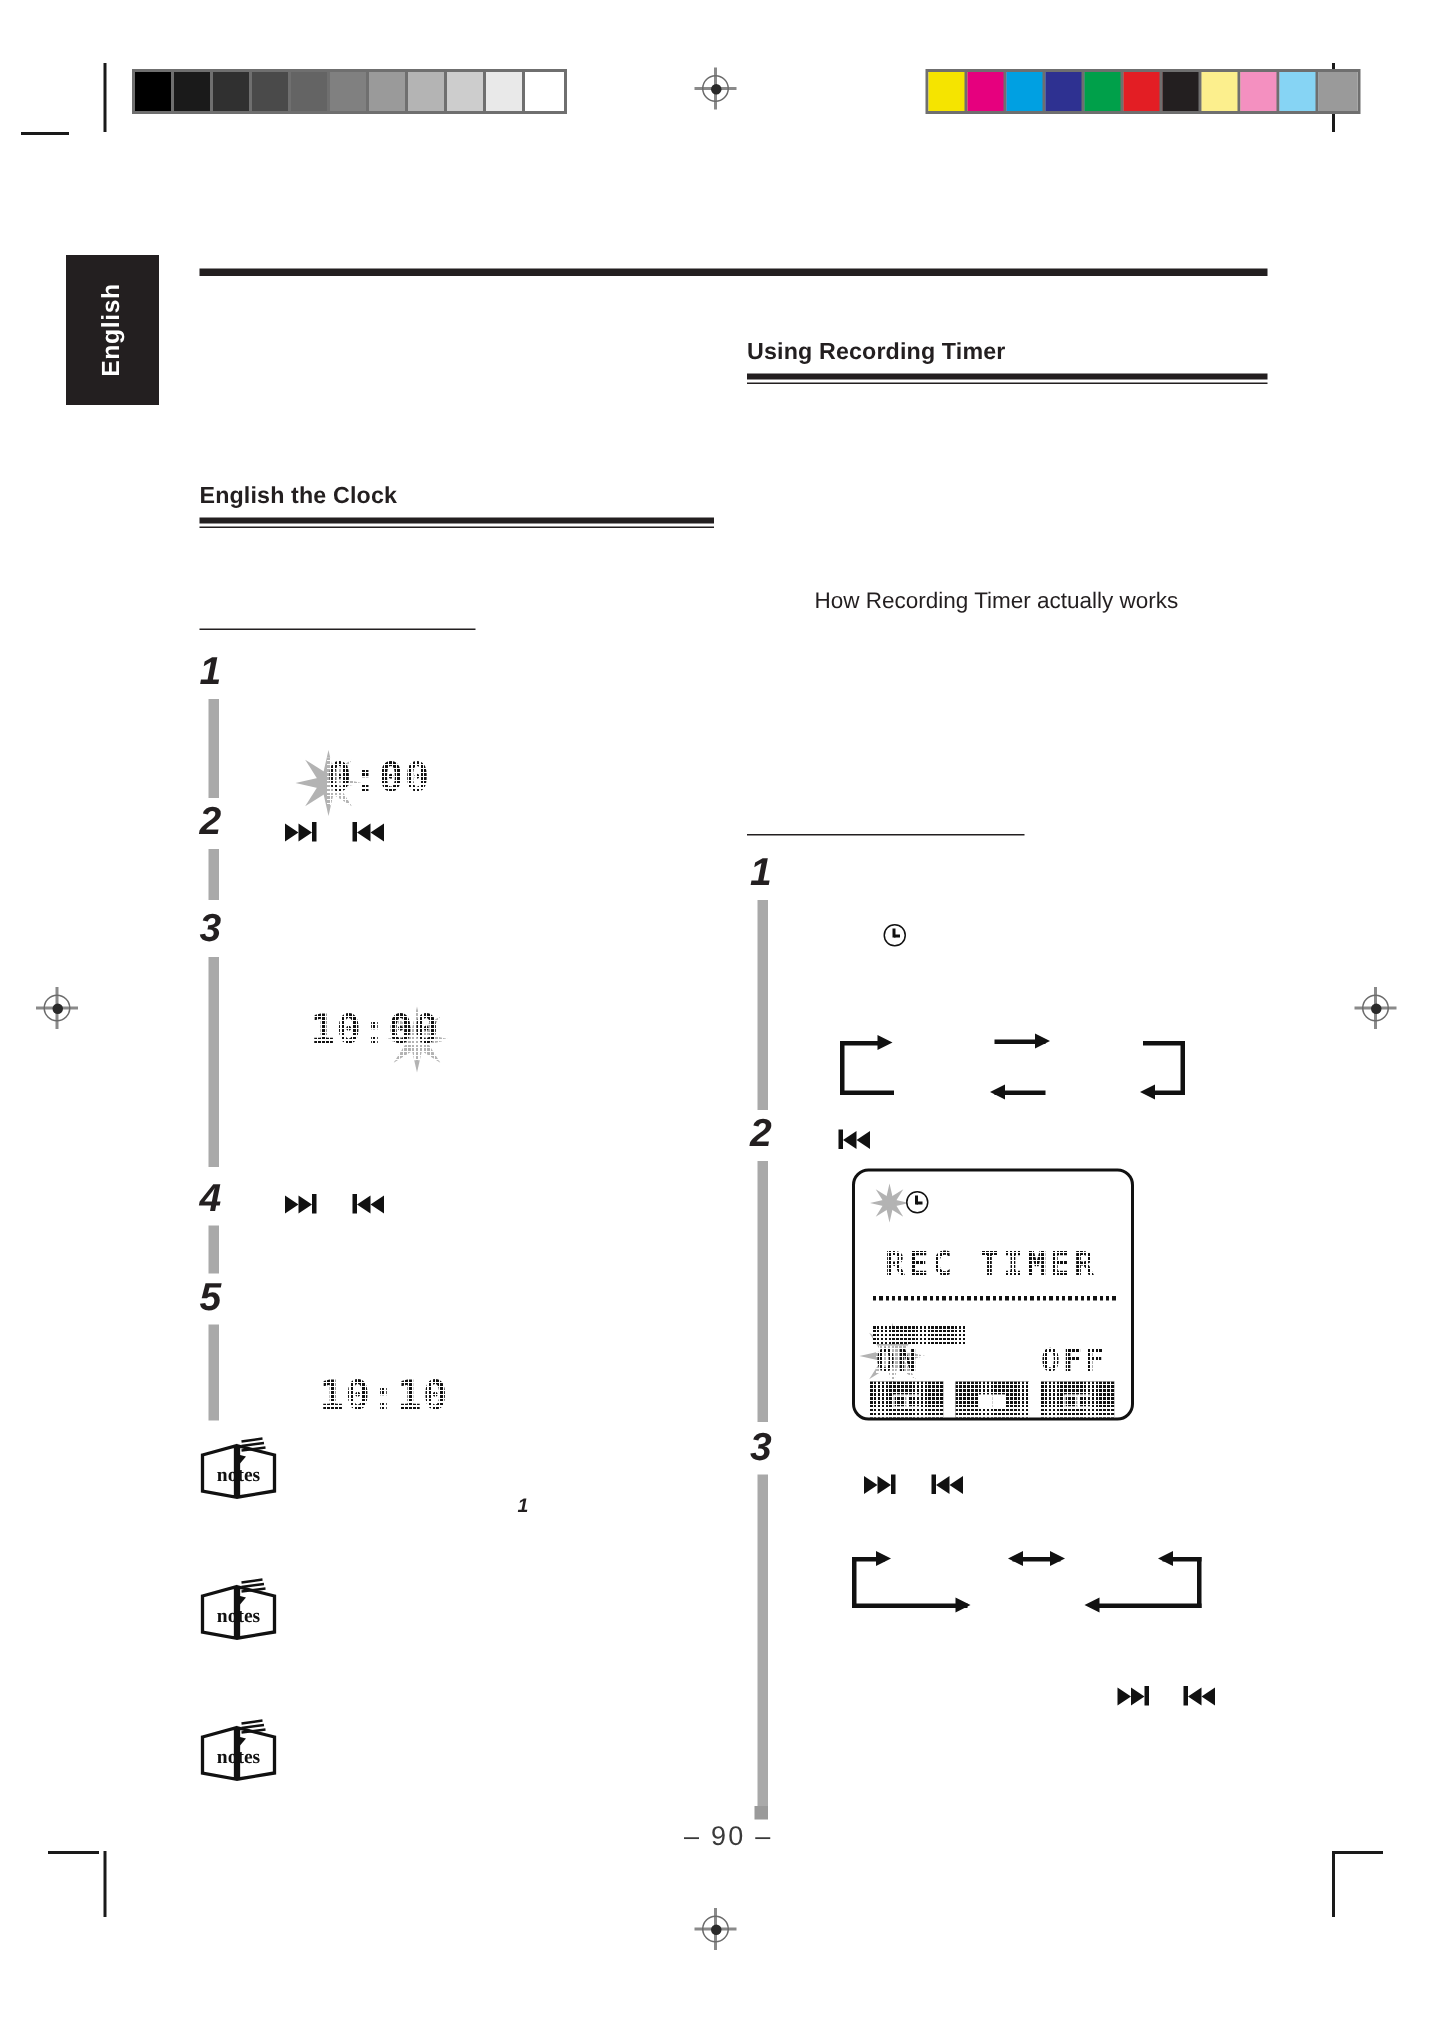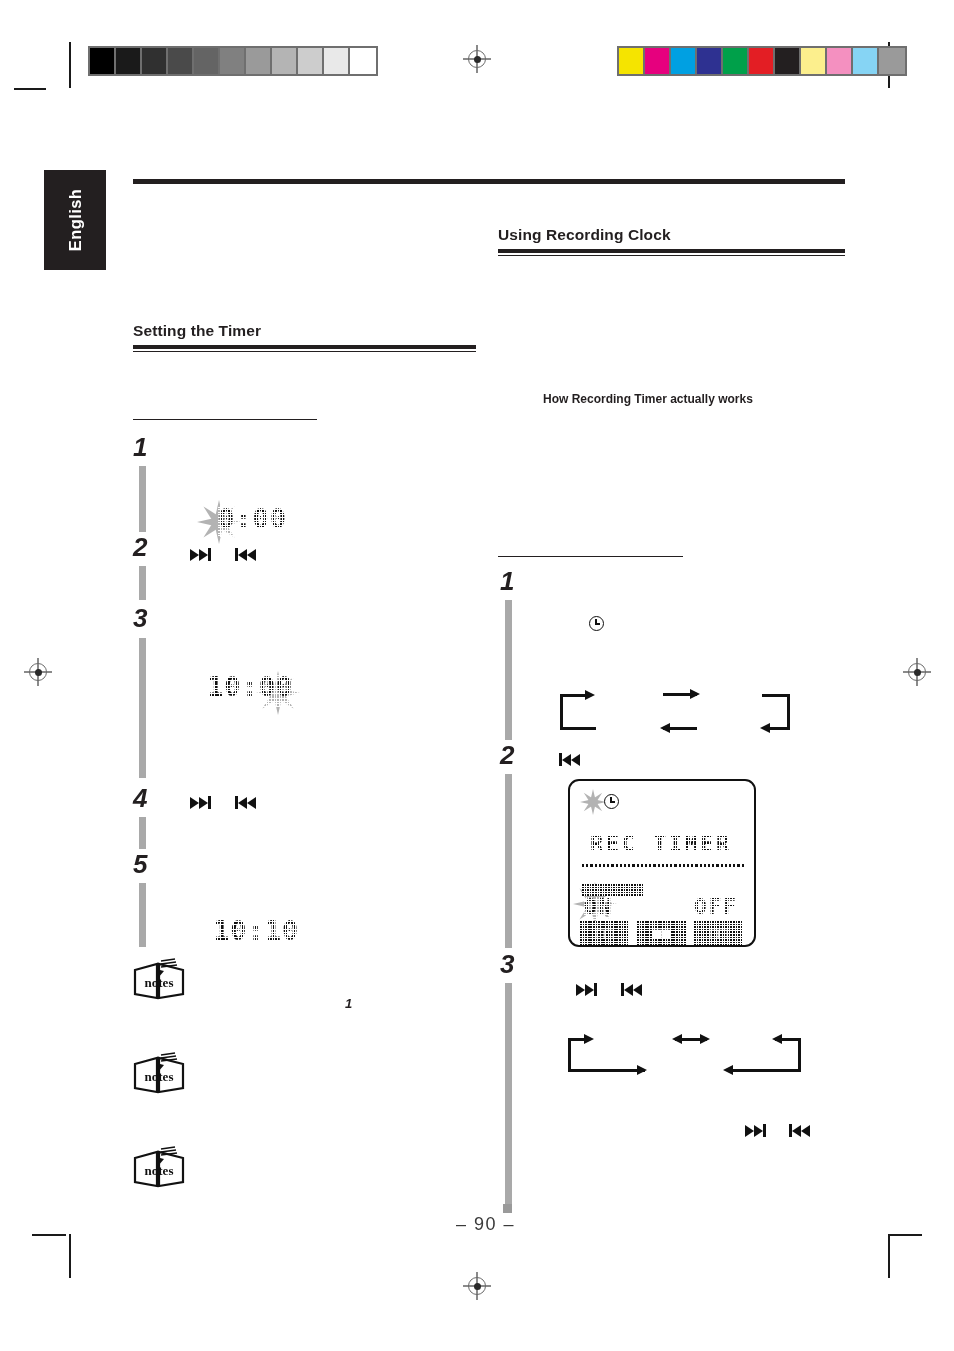--- a/index.html
+++ b/index.html
@@ -54,21 +54,21 @@
   
   .sec-head { position: absolute; }
   .sec-head .txt {
     font-weight: bold; font-size: 15.5px; color: #231f20;
     letter-spacing: 0.1px; white-space: nowrap;
   }
   .sec-head .rule-thick { height: 3.6px; background: #231f20; margin-top: 5px; }
   .sec-head .rule-thin  { height: 1.3px; background: #231f20; margin-top: 2.6px; }
 
   .sub-head {
-    position: absolute; font-weight: bold; font-size: 12px; color: #231f20;
+    position: absolute; font-weight: normal; font-size: 15px; color: #231f20;
     white-space: nowrap;
     padding-left: 45px;
   }
 
   
   .step-num {
     position: absolute; font-weight: bold; font-style: italic;
     font-size: 26px; color: #231f20; line-height: 1;
     font-family: "Liberation Sans", sans-serif;
   }
@@ -222,21 +222,21 @@
       <div class="swatch" style="background: rgb(154, 154, 154);"></div>
     </div>
 
   <div class="lang-tab">
     <span>English</span>
   </div>
 
   <div class="top-rule"></div>
 
   <div class="sec-head" style="left:498px; top:226px; width:347px;">
-    <div class="txt">Using Recording Clock</div>
+    <div class="txt">Using Recording Timer</div>
     <div class="rule-thick"></div>
     <div class="rule-thin"></div>
   </div>
 
   <div class="sub-head" style="left:498px; top:392px;">How Recording Timer actually works</div>
 
   <div class="hair-rule" style="left:498px; top:556px; width:185px;"></div>
 
   <div class="step-num" style="left:500px; top:568px;">1</div>
   <div class="spine" style="left:505px; top:600px; height:140px;"></div>
@@ -364,21 +364,21 @@
       <div class="tri-r"></div>
       <div class="bar-v"></div>
   </div>
   <div class="xport" style="left:789px; top:1124px;">
     <div class="bar-v"></div>
       <div class="tri-l"></div>
       <div class="tri-l"></div>
   </div>
 
   <div class="sec-head" style="left:133px; top:322px; width:343px;">
-    <div class="txt">Setting the Timer</div>
+    <div class="txt">English the Clock</div>
     <div class="rule-thick"></div>
     <div class="rule-thin"></div>
   </div>
 
   <div class="hair-rule" style="left:133px; top:419px; width:184px;"></div>
 
   <div class="step-num" style="left:133px; top:434px;">1</div>
   <div class="spine" style="left:139px; top:466px; height:66px;"></div>
 
   <div class="step-num" style="left:133px; top:534px;">2</div>

